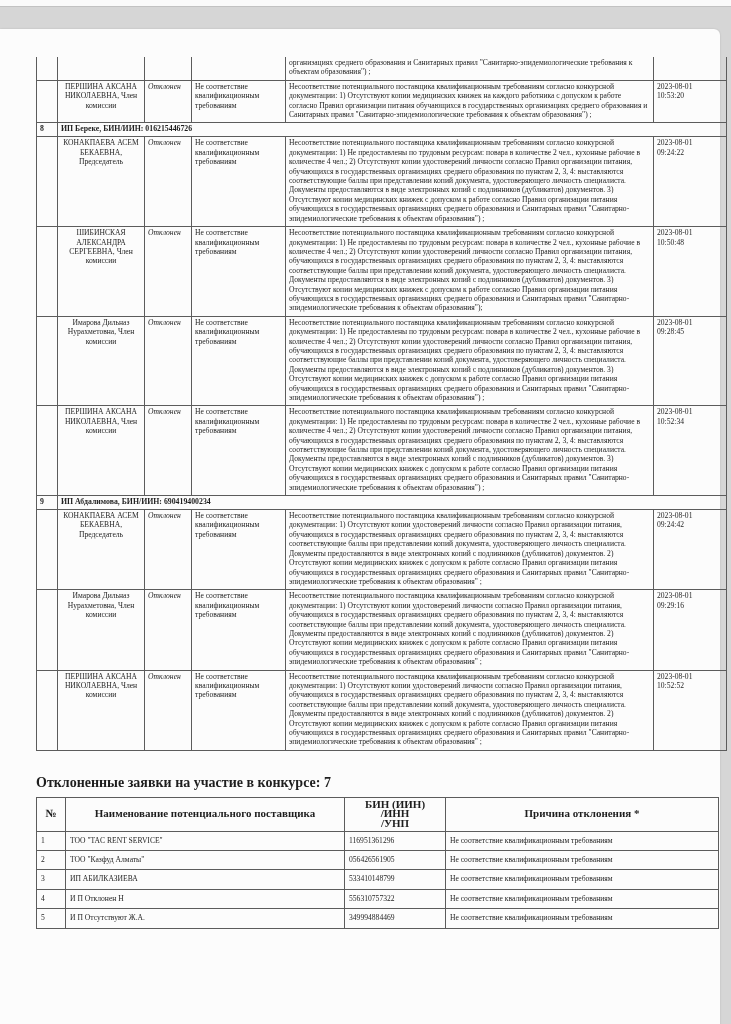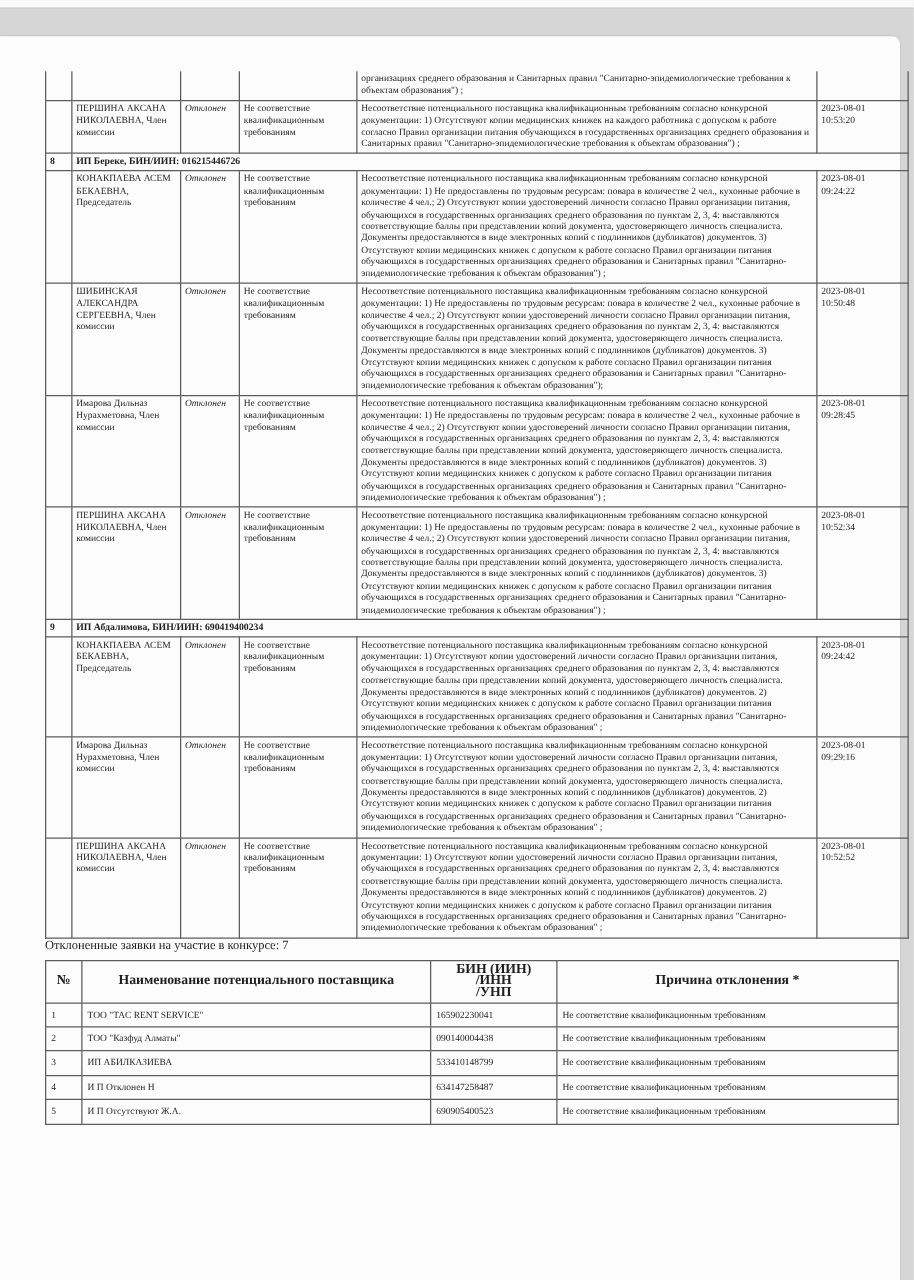--- a/index.html
+++ b/index.html
@@ -17,29 +17,29 @@
   }
   .content{padding:28px 30px 0 36px;color:#1e1e1e;}
 
   table{border-collapse:collapse;table-layout:fixed;width:654px;}
   td,th{border:1px solid #5c5c5c;vertical-align:top;overflow:hidden;}
 
   
   .eval td{font-size:7.6px;line-height:9.4px;padding:1px 3px 3px 3px;}
   .eval tr.cut td{border-top:none;}
   .eval .c-num{width:14px;}
-  .eval .c-member{width:80px;}
+  .eval .c-member{width:80px;text-align:center;}
   .eval .c-decision{width:40px;font-style:italic;}
   .eval .c-qual{width:87px;}
   .eval .c-reason{width:361px;}
   .eval .c-date{width:66px;white-space:pre-line;}
   .eval tr.section-row td{font-weight:bold;font-size:7.8px;line-height:10px;padding:1px 3px 2px 3px;}
 
   
-  .rejected-title{font-weight:normal;font-size:10px;margin:0 0 6px 0;}
+  .rejected-title{font-weight:bold;font-size:14px;margin:24px 0 6px 0;}
   .rej th{font-weight:bold;font-size:11px;line-height:9.6px;text-align:center;vertical-align:middle;padding:2px 3px;white-space:pre-line;}
   .rej td{font-size:7.6px;line-height:9.4px;padding:4px 4px 5px 4px;}
   .rej .c-num{width:22px;}
   .rej .c-supplier{width:272px;}
   .rej .c-bin{width:94px;}
   .rej .c-reason{width:266px;font-family:Liberation Serif, serif;}
 </style>
 </head>
 <body>
 
@@ -151,44 +151,44 @@
           <th class="c-bin">БИН (ИИН)
 /ИНН
 /УНП</th>
           <th class="c-reason">Причина отклонения *</th>
         </tr>
       </thead>
       <tbody>
           <tr>
             <td class="c-num">1</td>
             <td class="c-supplier">ТОО "TAC RENT SERVICE"</td>
-            <td class="c-bin">165902230041</td>
+            <td class="c-bin">116951361296</td>
             <td class="c-reason">Не соответствие квалификационным требованиям</td>
           </tr>
           <tr>
             <td class="c-num">2</td>
             <td class="c-supplier">ТОО "Казфуд Алматы"</td>
-            <td class="c-bin">090140004438</td>
+            <td class="c-bin">056426561905</td>
             <td class="c-reason">Не соответствие квалификационным требованиям</td>
           </tr>
           <tr>
             <td class="c-num">3</td>
             <td class="c-supplier">ИП АБИЛКАЗИЕВА</td>
             <td class="c-bin">533410148799</td>
             <td class="c-reason">Не соответствие квалификационным требованиям</td>
           </tr>
           <tr>
             <td class="c-num">4</td>
             <td class="c-supplier">И П Отклонен Н</td>
-            <td class="c-bin">634147258487</td>
+            <td class="c-bin">556310757322</td>
             <td class="c-reason">Не соответствие квалификационным требованиям</td>
           </tr>
           <tr>
             <td class="c-num">5</td>
             <td class="c-supplier">И П Отсутствуют Ж.А.</td>
-            <td class="c-bin">690905400523</td>
+            <td class="c-bin">349994884469</td>
             <td class="c-reason">Не соответствие квалификационным требованиям</td>
           </tr>
         </tbody>
     </table>
 
   </div>
 </div>
 
 </body></html>

